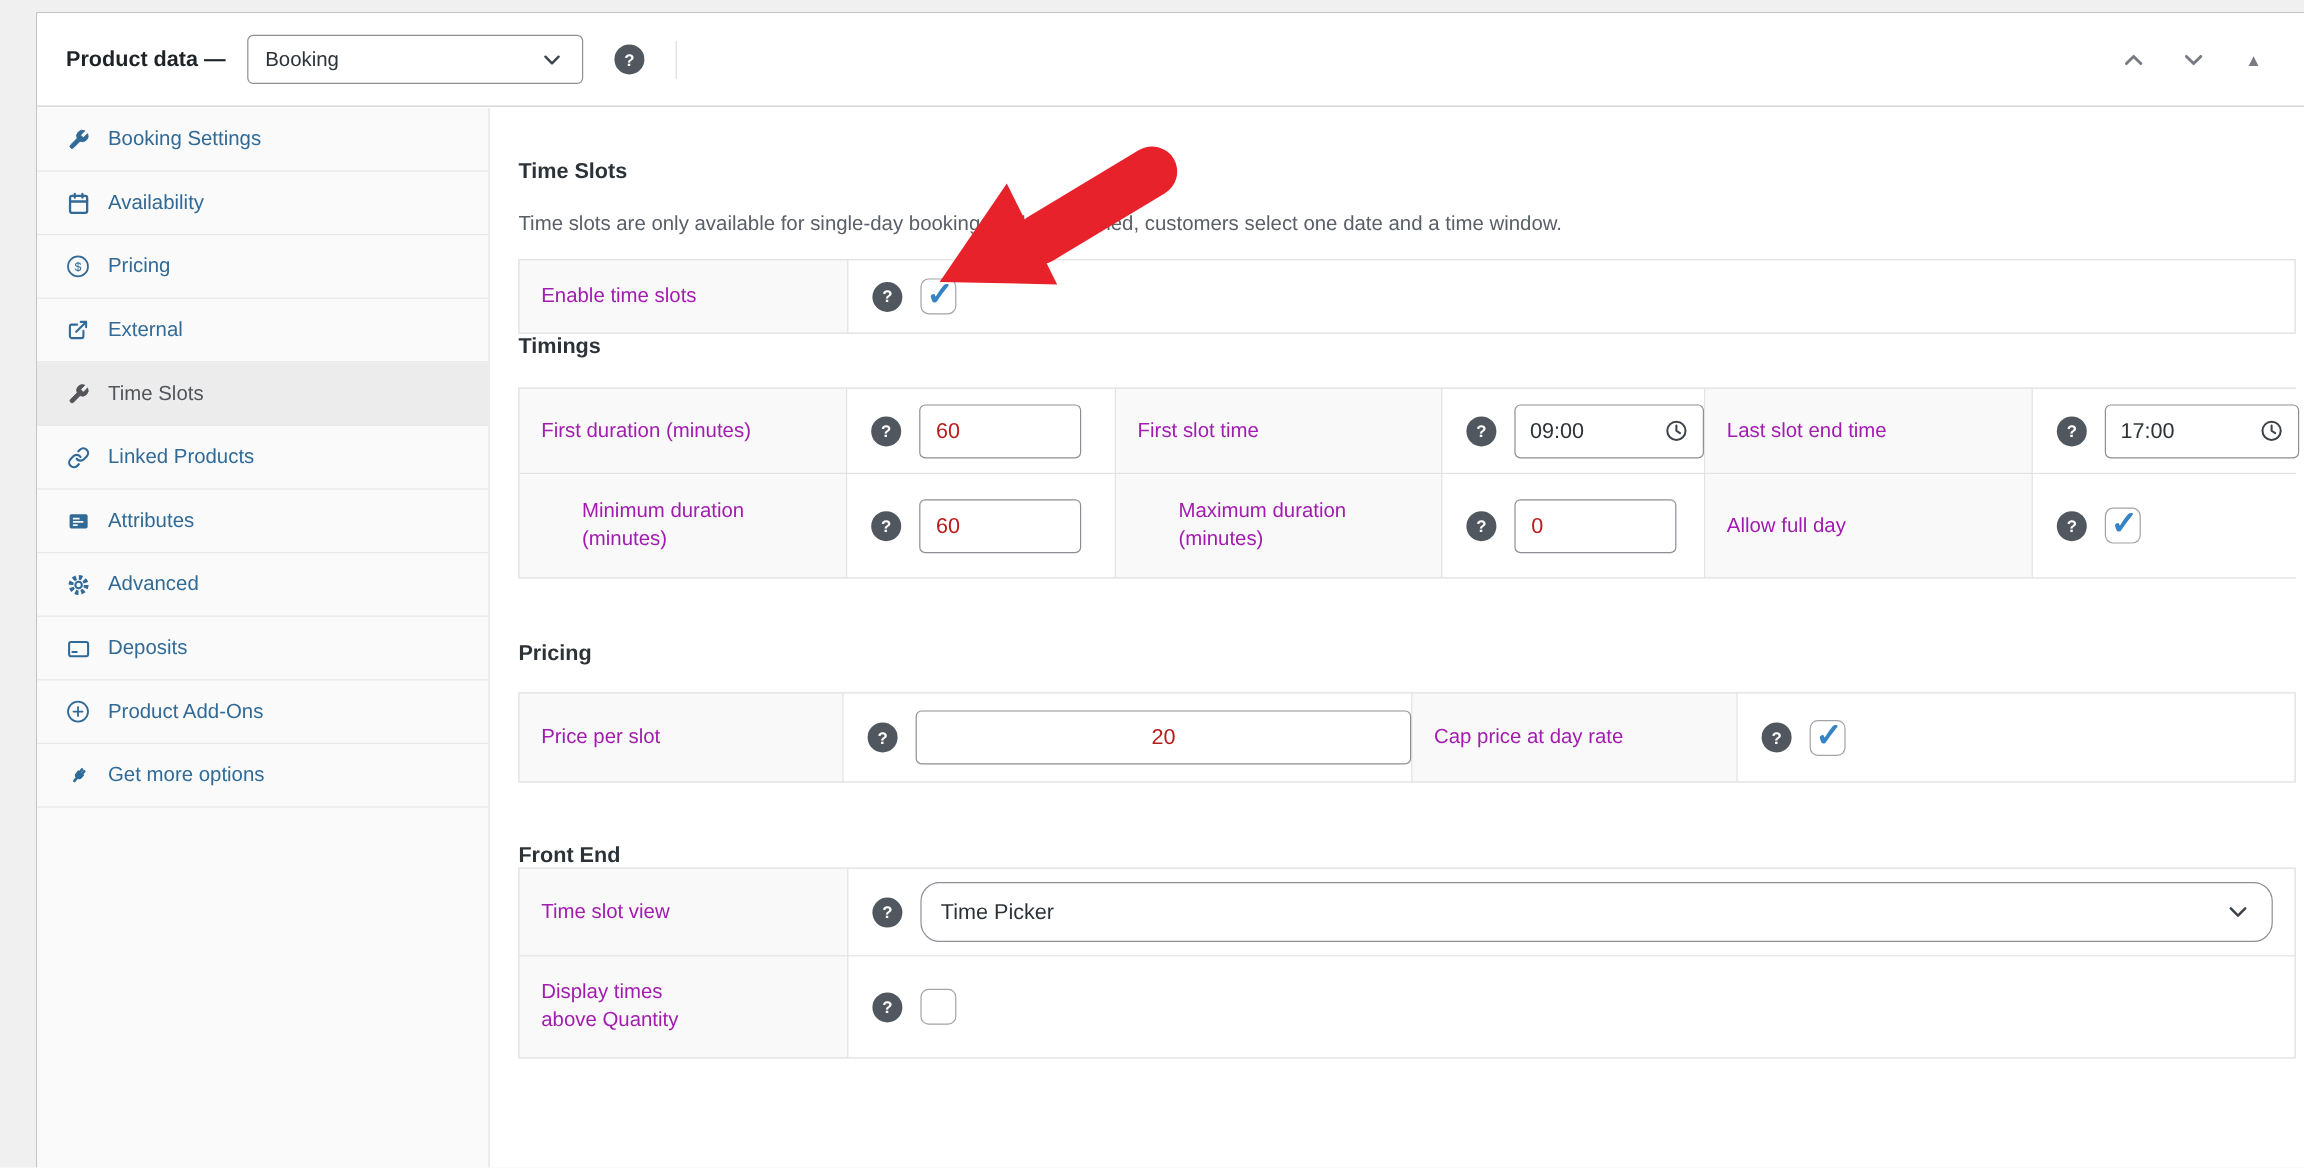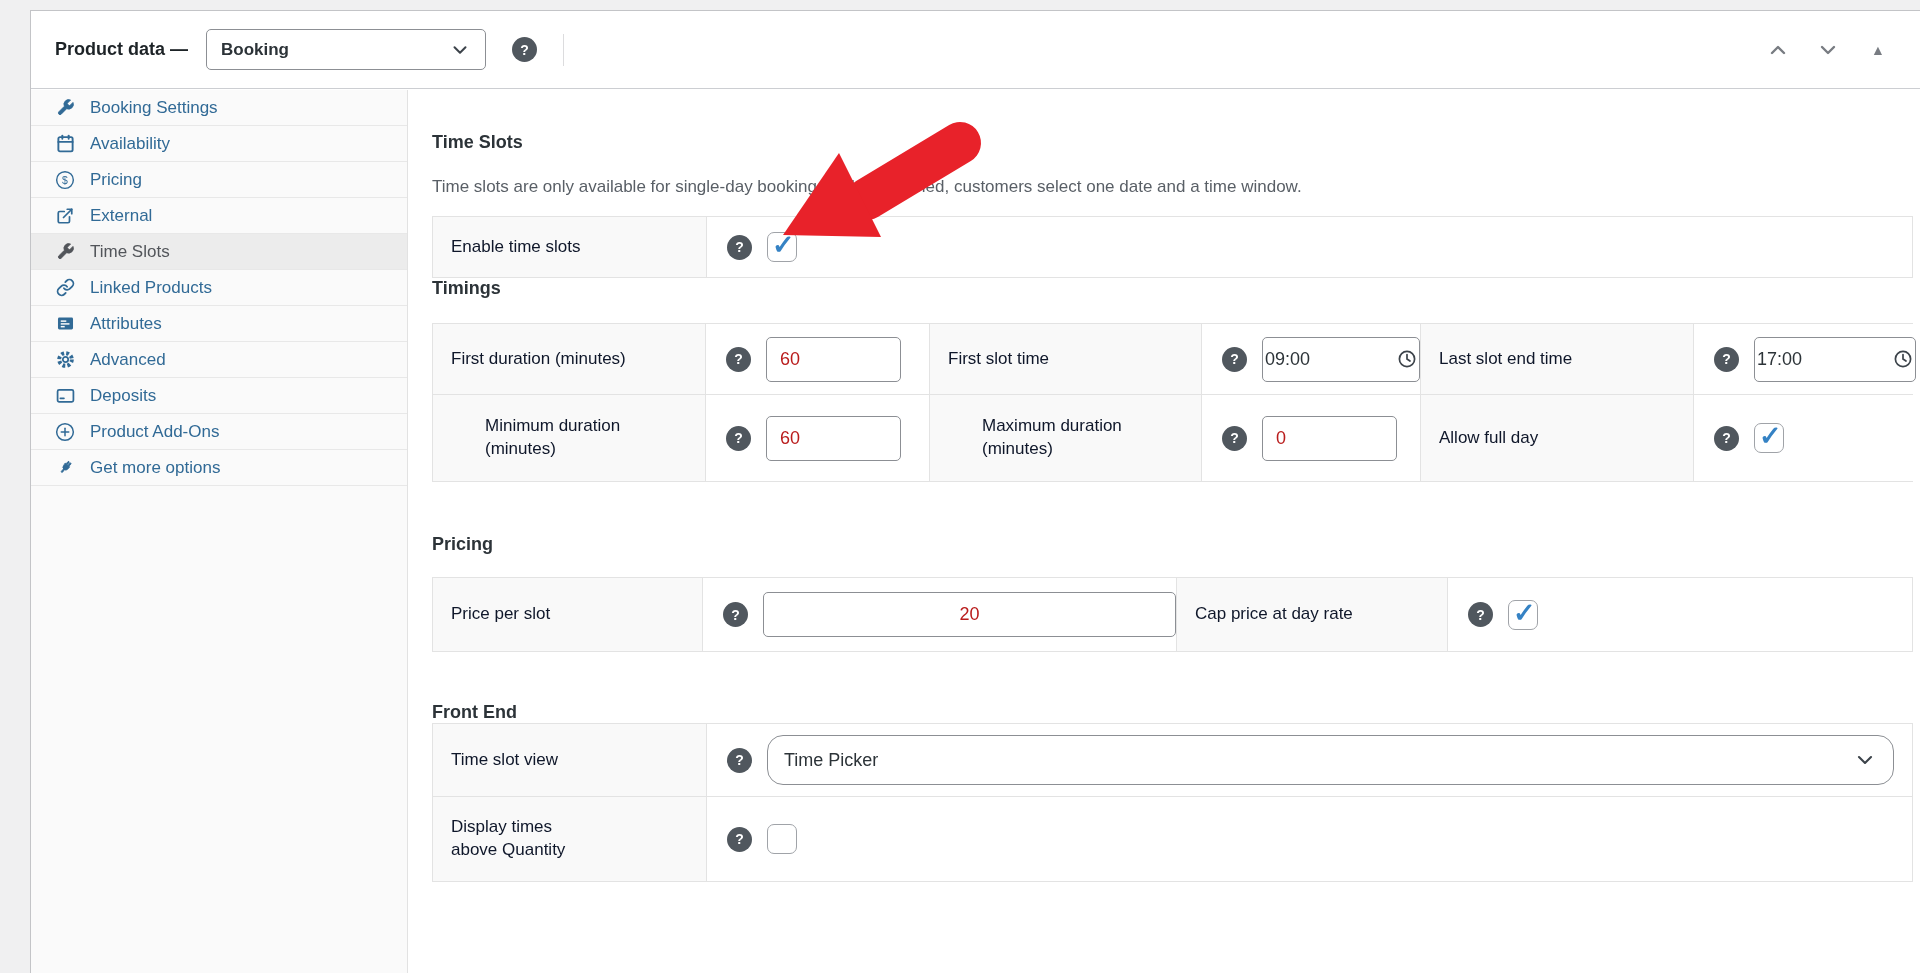--- a/index.html
+++ b/index.html
@@ -8,35 +8,35 @@
 
   .panel { position:absolute; left:30px; top:10px; width:1892px; height:963px;
            background:#fff; border:1px solid #c3c4c7; border-bottom:none; }
 
   
   .panel-header { height:78px; display:flex; align-items:center; padding:0 30px 0 24px;
                   border-bottom:1px solid #ccced2; background:#fff; }
   .panel-title { font-size:18px; font-weight:700; color:#1d2327; white-space:nowrap; }
   .type-select { margin-left:18px; width:280px; height:41px; border:1px solid #8c8f94; border-radius:5px;
                  background:#fff; display:flex; align-items:center; padding:0 14px; cursor:pointer; }
-  .type-select .val { font-size:17px; font-weight:700; color:#2c3338; flex:1; }
+  .type-select .val { font-size:17px; font-weight:400; color:#2c3338; flex:1; }
   .help-tip { width:25px; height:25px; border-radius:50%; background:#50575e; color:#fff;
               display:flex; align-items:center; justify-content:center;
               font-size:14px; font-weight:700; flex:none; cursor:pointer; }
   .help-tip::before { content:"?"; }
   .header-help { margin-left:26px; }
   .vsep { width:1px; height:32px; background:#dcdcde; margin-left:26px; }
   .header-right { margin-left:auto; display:flex; align-items:center; gap:24px; }
   .hicon { width:26px; height:26px; display:flex; align-items:center; justify-content:center; cursor:pointer; }
   .tri-up { color:#787c82; font-size:14px; line-height:1; }
 
   
   .sidebar { position:absolute; left:0; top:79px; bottom:0; width:377px;
              background:#fafafa; border-right:1px solid #e2e2e2; }
-  .side-item { height:36px; display:flex; align-items:center; gap:15px; padding-left:24px;
+  .side-item { height:53px; display:flex; align-items:center; gap:15px; padding-left:24px;
                border-bottom:1px solid #e8e8e8; color:#316a96; font-size:17px; cursor:pointer; }
   .side-item .icon { width:20px; height:20px; flex:none; display:flex; align-items:center; justify-content:center; }
   .side-item.active { background:#ececec; color:#52555a; }
 
   
   .main { position:absolute; left:378px; top:79px; right:0; bottom:0; background:#fff;
           padding:0 8px 0 23px; overflow:hidden; }
   .section-title { font-size:18px; font-weight:700; color:#2c3338; }
   .t1 { margin-top:42px; }
   .t2 { }
@@ -45,37 +45,37 @@
   .desc { margin-top:24px; font-size:17px; color:#595f66; }
 
   .tbl { display:grid; gap:1px; background:#e3e3e3; border:1px solid #e3e3e3; }
   .tbl-enable   { margin-top:19px; grid-template-columns:273px 1fr; grid-auto-rows:60px; }
   .tbl-timings  { margin-top:24px; grid-template-columns:272px 223px 271px 218px 272px 1fr; grid-template-rows:70px 86px; }
   .tbl-pricing  { margin-top:22px; grid-template-columns:269px 473px 270px 1fr; grid-auto-rows:73px; }
   .tbl-frontend { grid-template-columns:273px 1fr; grid-template-rows:72px 84px; }
 
   .cell { display:flex; align-items:center; background:#fff; }
   .cell.lbl { background:#f9f9f9; padding-left:18px; }
-  .cell.lbl span { font-size:17px; color:#0f172a; line-height:1.35; }
+  .cell.lbl span { font-size:17px; color:#a21caf; line-height:1.35; }
   .cell.ctl { padding-left:20px; gap:15px; }
   .lbl-narrow span { max-width:190px;margin-left:34px; }
   .lbl-xnarrow span { max-width:140px; }
 
   .checkbox { width:30px; height:30px; border:1.5px solid #a0a3a8; border-radius:7px; background:#fff;
               position:relative; cursor:pointer; flex:none; }
   .checkbox.checked::after { content:"✓"; position:absolute; left:4px; top:-4px;
                              font-size:27px; font-weight:700; color:#3582c4; }
 
   .txt-input { height:45px; border:1px solid #8c8f94; border-radius:5px; background:#fff;
                font-family:"Liberation Sans", sans-serif; font-size:18px; color:#b91c1c; padding:0 13px; }
   .w-small { width:135px; }
   .w-price { width:418px;text-align:center; }
 
   .time-box { width:162px; height:45px; border:1px solid #8c8f94; border-radius:5px; background:#fff;
-              display:flex; align-items:center; justify-content:space-between; padding:0 2px; cursor:pointer; }
+              display:flex; align-items:center; justify-content:space-between; padding:0 12px; cursor:pointer; }
   .time-box .val { font-size:18px; color:#2c3338; }
 
   .select-box { flex:1; margin-right:18px; height:50px; border:1px solid #8c8f94; border-radius:16px;
                 background:#fff; display:flex; align-items:center; padding:0 16px; cursor:pointer; }
   .select-box .val { font-size:18px; color:#2c3338; flex:1; }
 
   
   .arrow-overlay { position:absolute; left:755px; top:105px; width:250px; height:160px;
                    z-index:50; pointer-events:none; }
 </style>

